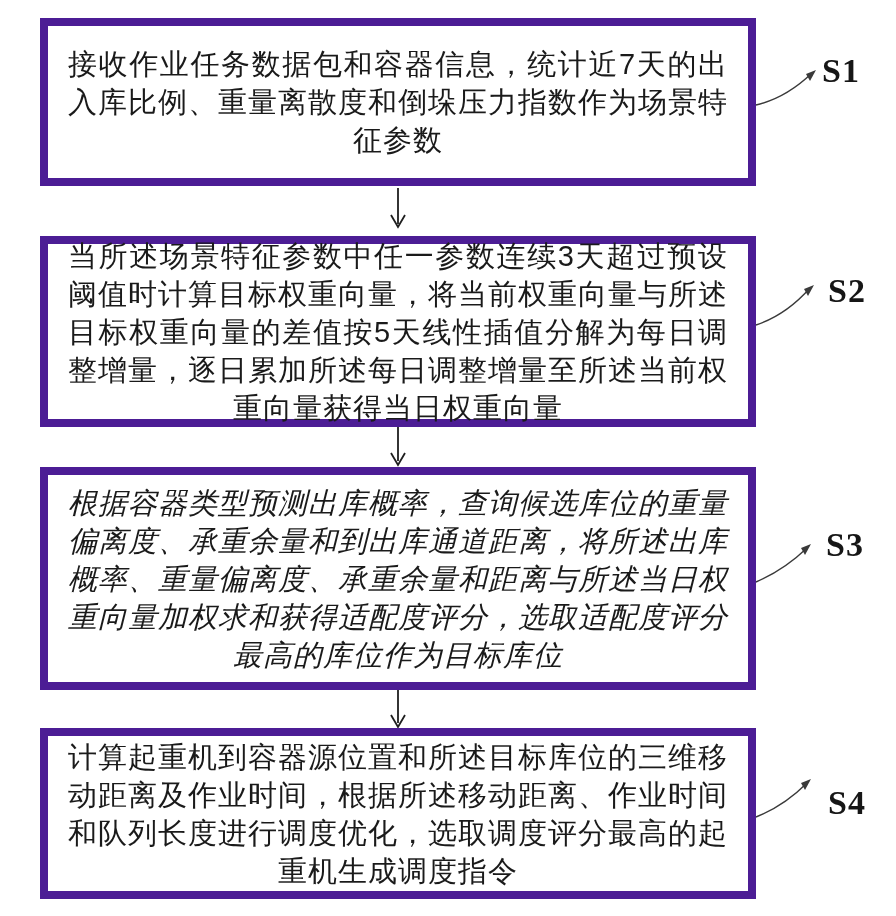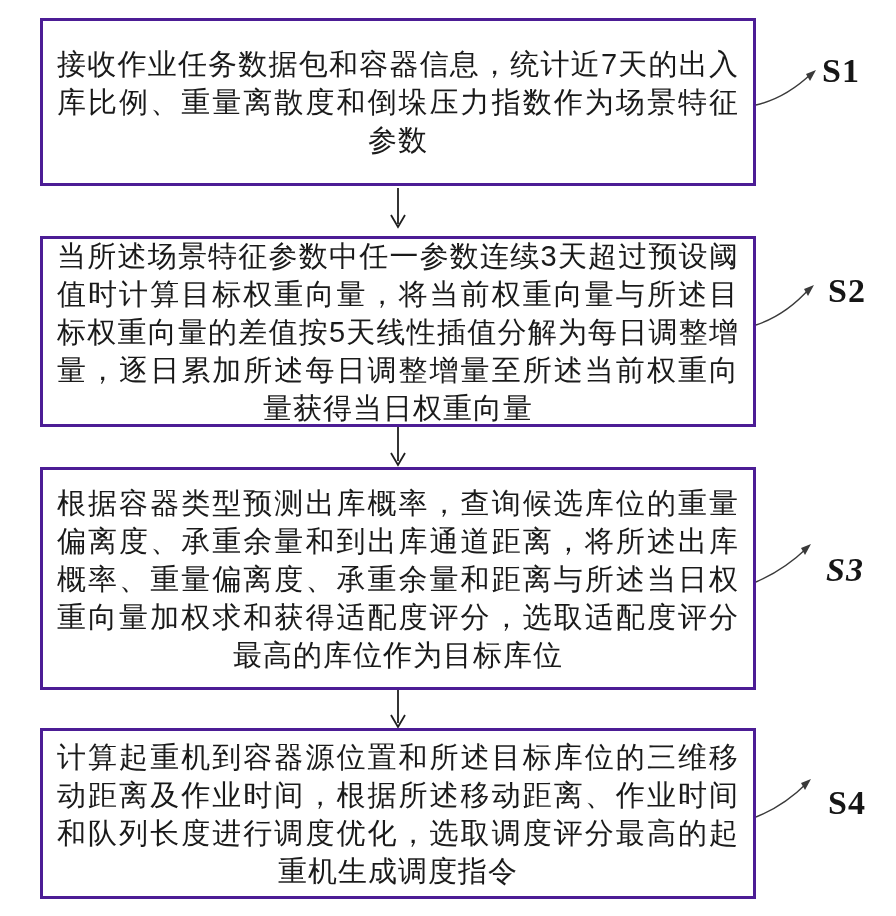--- a/index.html
+++ b/index.html
@@ -16,29 +16,29 @@
   .connectors {
     position: absolute;
     left: 0; top: 0;
     width: 896px; height: 916px;
     pointer-events: none;
   }
   .step-box {
     position: absolute;
     left: 40px;
     width: 716px;
-    border: 3px solid #4c1d95;
+    border: 8px solid #4c1d95;
     background: #ffffff;
     display: flex;
     align-items: center;
-    padding: 2px 14px;
+    padding: 2px 20px;
   }
   .step-box.b1 { top: 18px;  height: 168px; }
   .step-box.b2 { top: 236px; height: 191px; }
-  .step-box.b3 { top: 467px; height: 223px; }
+  .step-box.b3 { top: 467px; height: 223px; font-style: italic; }
   .step-box.b4 { top: 728px; height: 171px; }
   .step-text {
     width: 100%;
     font-size: 29px;
     line-height: 38px;
     letter-spacing: 1px;
     text-align: justify;
     text-align-last: center;
     color: #1a1a1a;
   }
@@ -46,21 +46,21 @@
     position: absolute;
     font-family: "Liberation Serif", serif;
     font-size: 34px;
     font-weight: bold;
     color: #161616;
     letter-spacing: 1px;
     text-align: center;
   }
   .step-label.l1 { left: 822px; top: 52px;  }
   .step-label.l2 { left: 828px; top: 272px; }
-  .step-label.l3 { left: 826px; top: 551px; font-style: italic; }
+  .step-label.l3 { left: 826px; top: 526px; }
   .step-label.l4 { left: 828px; top: 784px; }
 </style>
 </head>
 <body>
 
 <div class="page">
 
   <svg class="connectors" width="896" height="916" viewBox="0 0 896 916" xmlns="http://www.w3.org/2000/svg">
 
     <g stroke="#1f1f1f" stroke-width="1.8" fill="none">

